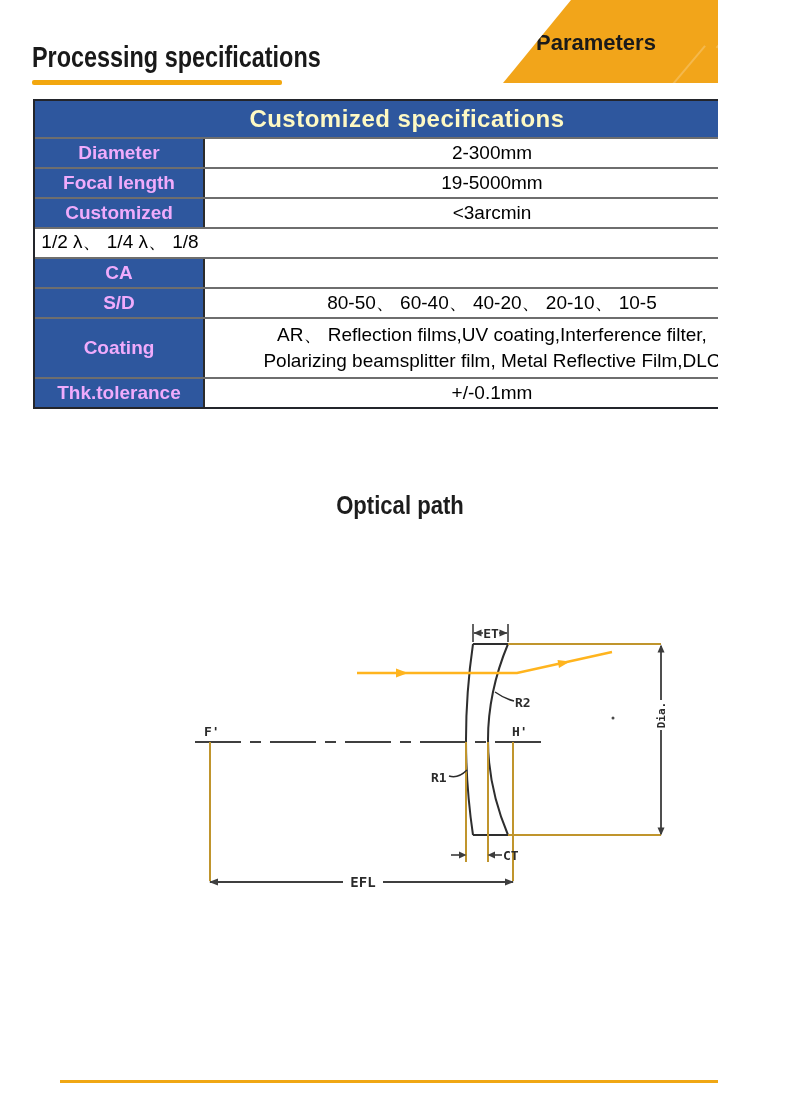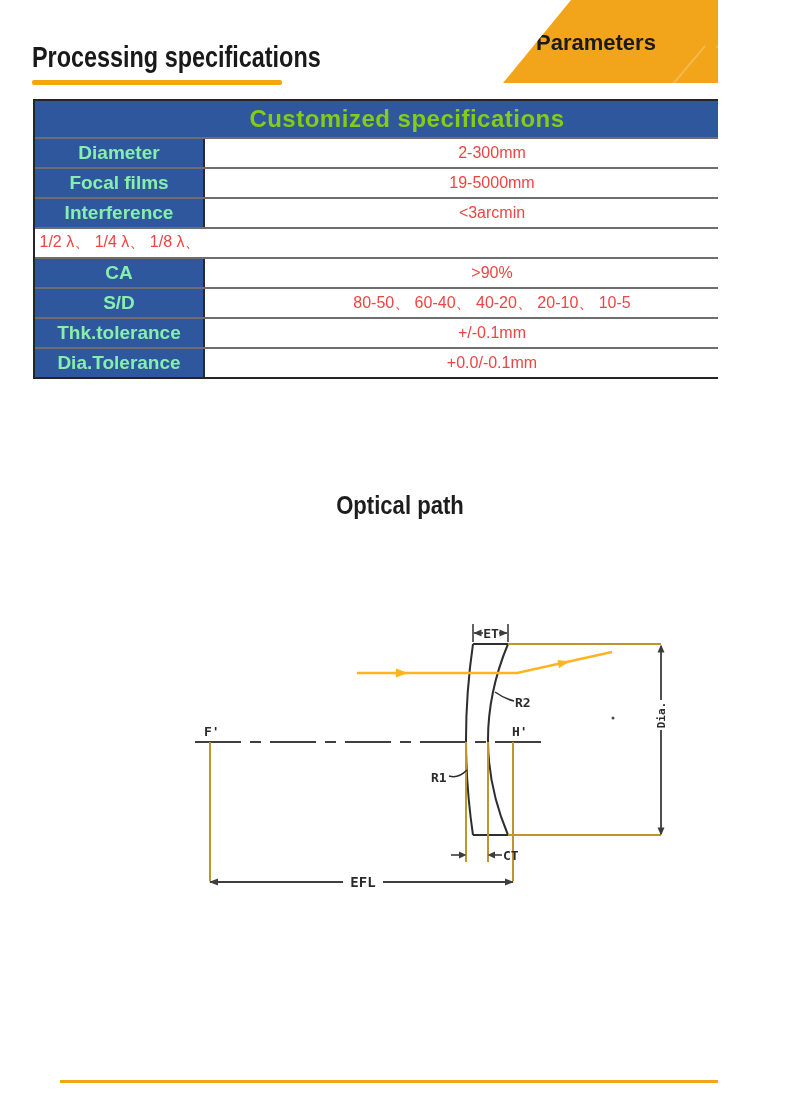--- a/index.html
+++ b/index.html
@@ -17,27 +17,27 @@
   .banner-label{position:absolute;left:48px;top:0;width:264px;height:83px;line-height:86px;
          text-align:left;font-size:22px;font-weight:bold;color:#1a1a1a;}
   .streak{position:absolute;width:2px;height:70px;background:rgba(255,255,255,.22);
          transform:rotate(40deg);}
   .streak.s1{left:250px;top:-14px;}
   .streak.s2{left:200px;top:40px;height:50px;}
 
   
   .spec-table{position:absolute;left:33px;top:99px;width:744px;border:2px solid #23252b;
          background:#fff;}
-  .t-header{height:36px;background:#2e579e;color:#84cc16;font-size:24px;font-weight:bold;
+  .t-header{height:36px;background:#2e579e;color:#fef9c3;font-size:24px;font-weight:bold;
          display:flex;align-items:center;justify-content:center;letter-spacing:.5px;}
   .t-row{display:grid;grid-template-columns:170px 1fr;height:28px;border-top:2px solid #6e6e6e;}
   .t-row.tall{height:58px;}
-  .t-label{background:#2e579e;color:#86efac;font-size:19px;font-weight:bold;
+  .t-label{background:#2e579e;color:#f0abfc;font-size:19px;font-weight:bold;
          display:flex;align-items:center;justify-content:center;border-right:2px solid #2b2b2b;}
-  .t-value{font-size:16px;color:#ef4444;display:flex;align-items:center;justify-content:center;
+  .t-value{font-size:19px;color:#000000;display:flex;align-items:center;justify-content:center;
          text-align:center;white-space:pre-line;line-height:26px;}
 
   
   .optical-title{position:absolute;left:0;top:490px;width:800px;text-align:center;
          font-size:26px;font-weight:bold;color:#1d1d1d;transform:scaleX(.85);}
   .diagram{position:absolute;left:150px;top:600px;width:550px;height:300px;}
   .cad-text{font-family:"DejaVu Sans Mono",monospace;font-weight:bold;fill:#2b2b2b;}
 
   
   .footer-line{position:absolute;left:60px;top:1080px;width:685px;height:3px;background:#f0a714;}
@@ -57,54 +57,54 @@
 
   <div class="spec-table">
     <div class="t-header">Customized specifications</div>
     <div>
     <div class="t-row">
       <div class="t-label">Diameter</div>
       <div class="t-value">2-300mm</div>
     </div>
 
     <div class="t-row">
-      <div class="t-label">Focal films</div>
+      <div class="t-label">Focal length</div>
       <div class="t-value">19-5000mm</div>
     </div>
 
 
     <div class="t-row">
-      <div class="t-label">Interference</div>
+      <div class="t-label">Customized</div>
       <div class="t-value">&lt;3arcmin</div>
     </div>
 
     <div class="t-row">
       <div class="t-value">1/2 λ、 1/4 λ、 1/8 λ、 1/10 λ</div>
     </div>
 
     <div class="t-row">
       <div class="t-label">CA</div>
-      <div class="t-value">&gt;90%</div>
     </div>
 
     <div class="t-row">
       <div class="t-label">S/D</div>
       <div class="t-value">80-50、 60-40、 40-20、 20-10、 10-5</div>
     </div>
 
+    <div class="t-row tall">
+      <div class="t-label">Coating</div>
+      <div class="t-value">AR、 Reflection films,UV coating,Interference filter,
+Polarizing beamsplitter film, Metal Reflective Film,DLC</div>
+    </div>
 
     <div class="t-row">
       <div class="t-label">Thk.tolerance</div>
       <div class="t-value">+/-0.1mm</div>
     </div>
 
-    <div class="t-row">
-      <div class="t-label">Dia.Tolerance</div>
-      <div class="t-value">+0.0/-0.1mm</div>
-    </div>
   </div>
   </div>
 
   <div class="optical-title">Optical path</div>
 
   <svg class="diagram" viewBox="0 0 550 300" xmlns="http://www.w3.org/2000/svg">
 
     <g fill="none" stroke="#2e2e2e" stroke-width="2">
       <path d="M323,44 L358,44"></path>
       <path d="M323,235 L358,235"></path>

